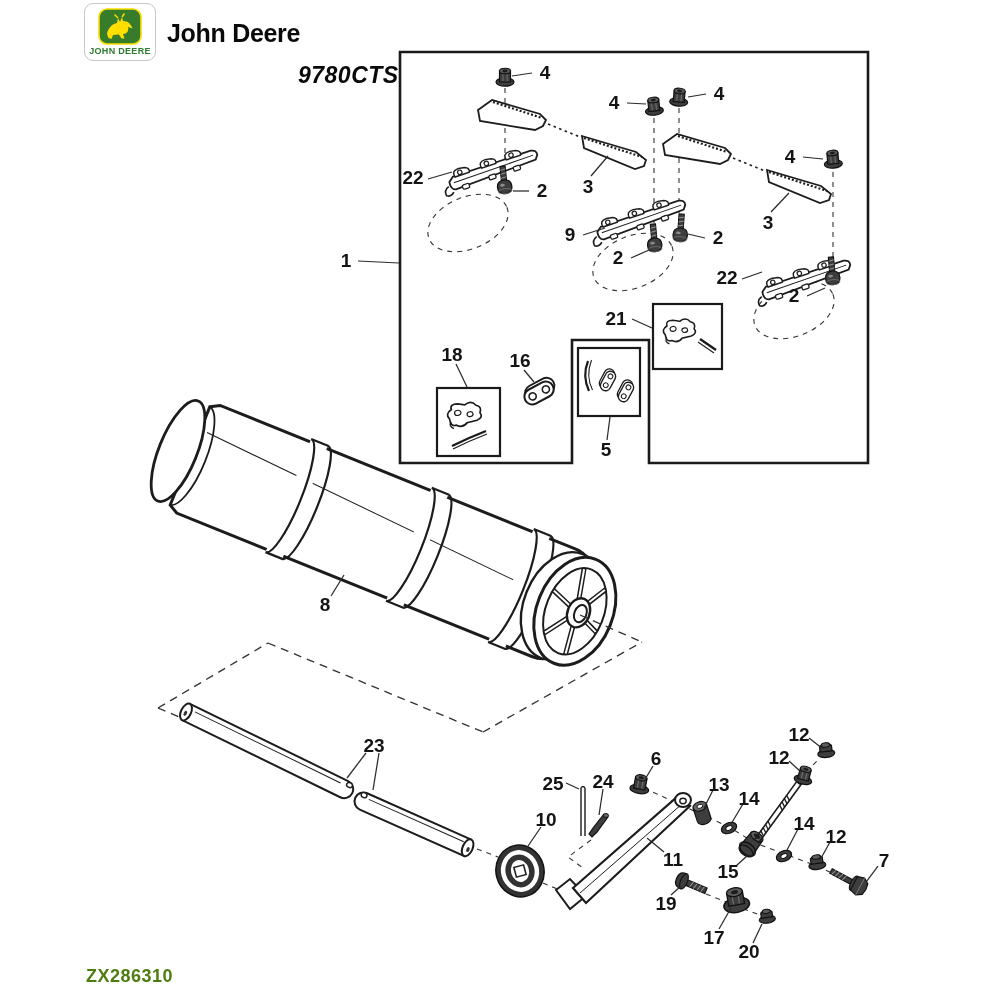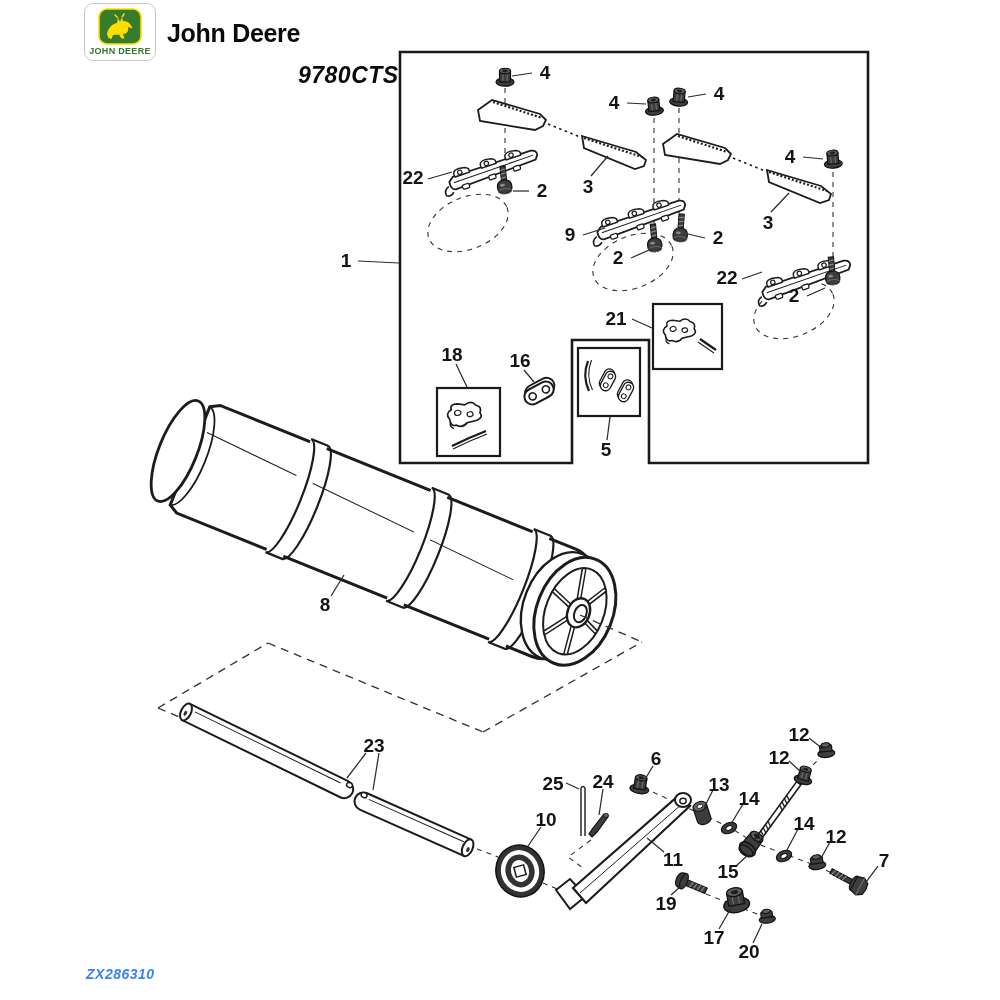--- a/index.html
+++ b/index.html
@@ -4,21 +4,21 @@
 <style>
   html,body{margin:0;padding:0;background:#fff;}
   body{width:1000px;height:1000px;font-family:"Liberation Sans",sans-serif;}
   .page{position:relative;width:1000px;height:1000px;background:#fff;overflow:hidden;}
   .logo-card{position:absolute;left:84px;top:3px;width:72px;height:58px;background:#fff;
     border:1.5px solid #c7c7c7;border-radius:9px;display:flex;flex-direction:column;
     align-items:center;justify-content:center;box-sizing:border-box;}
   .logo-text{font-size:9px;font-weight:bold;color:#2e7b2f;letter-spacing:.3px;margin-top:1px;}
   .brand-title{position:absolute;left:167px;top:19px;font-size:25px;font-weight:bold;color:#0a0a0a;letter-spacing:-.3px;}
   .model-title{position:absolute;left:298px;top:22px;font-size:23px;font-weight:bold;font-style:italic;color:#0a0a0a;letter-spacing:.5px;margin-top:40px;}
-  .fig-code{position:absolute;left:86px;top:966px;font-size:14px;font-weight:bold;color:#3b82f6;letter-spacing:.5px;font-style:italic;}
+  .fig-code{position:absolute;left:86px;top:966px;font-size:18px;font-weight:bold;color:#4d7c0f;letter-spacing:.5px;}
   svg.diagram{position:absolute;left:0;top:0;}
   .co{font-family:"Liberation Sans",sans-serif;font-weight:bold;font-size:19px;fill:#141414;}
   .ldr{stroke:#2b2b2b;stroke-width:1.25;}
   .dash{stroke:#333;stroke-width:1.35;fill:none;stroke-dasharray:8 6;}
   .dash2{stroke:#333;stroke-width:1.1;fill:none;stroke-dasharray:5 5;}
   .ln{stroke:#1c1c1c;fill:none;}
 </style>
 </head>
 <body>
 

